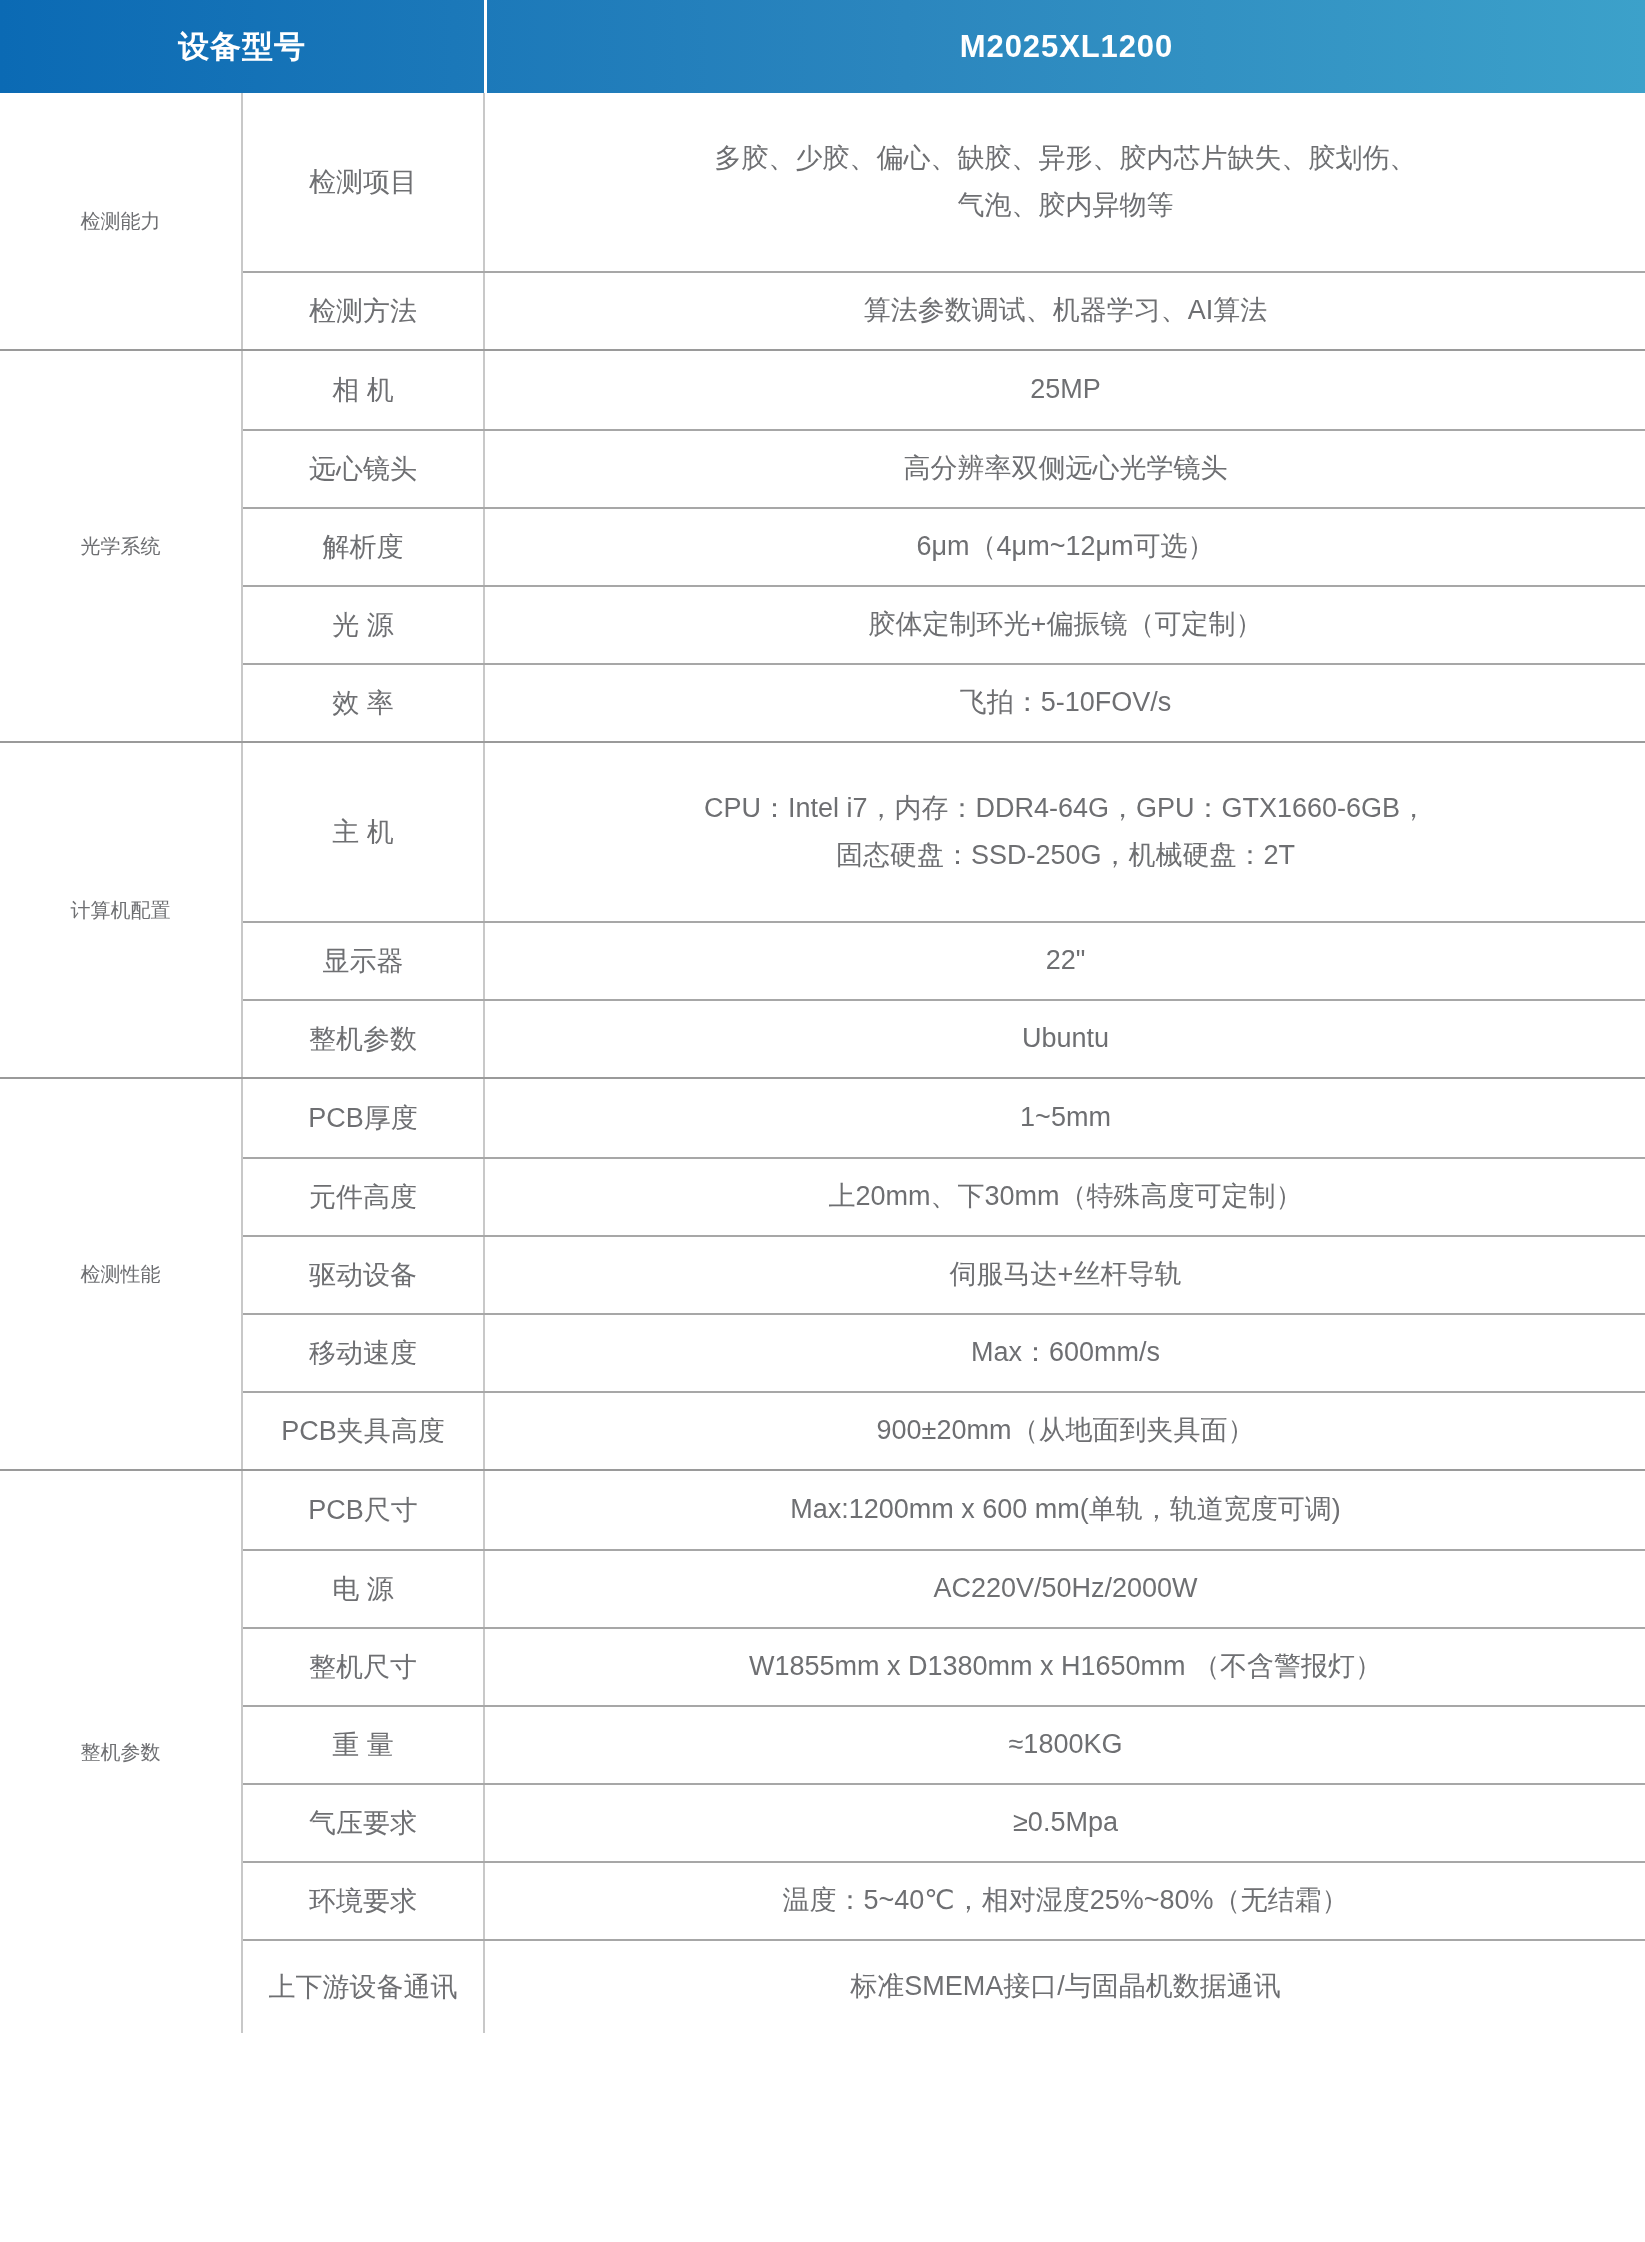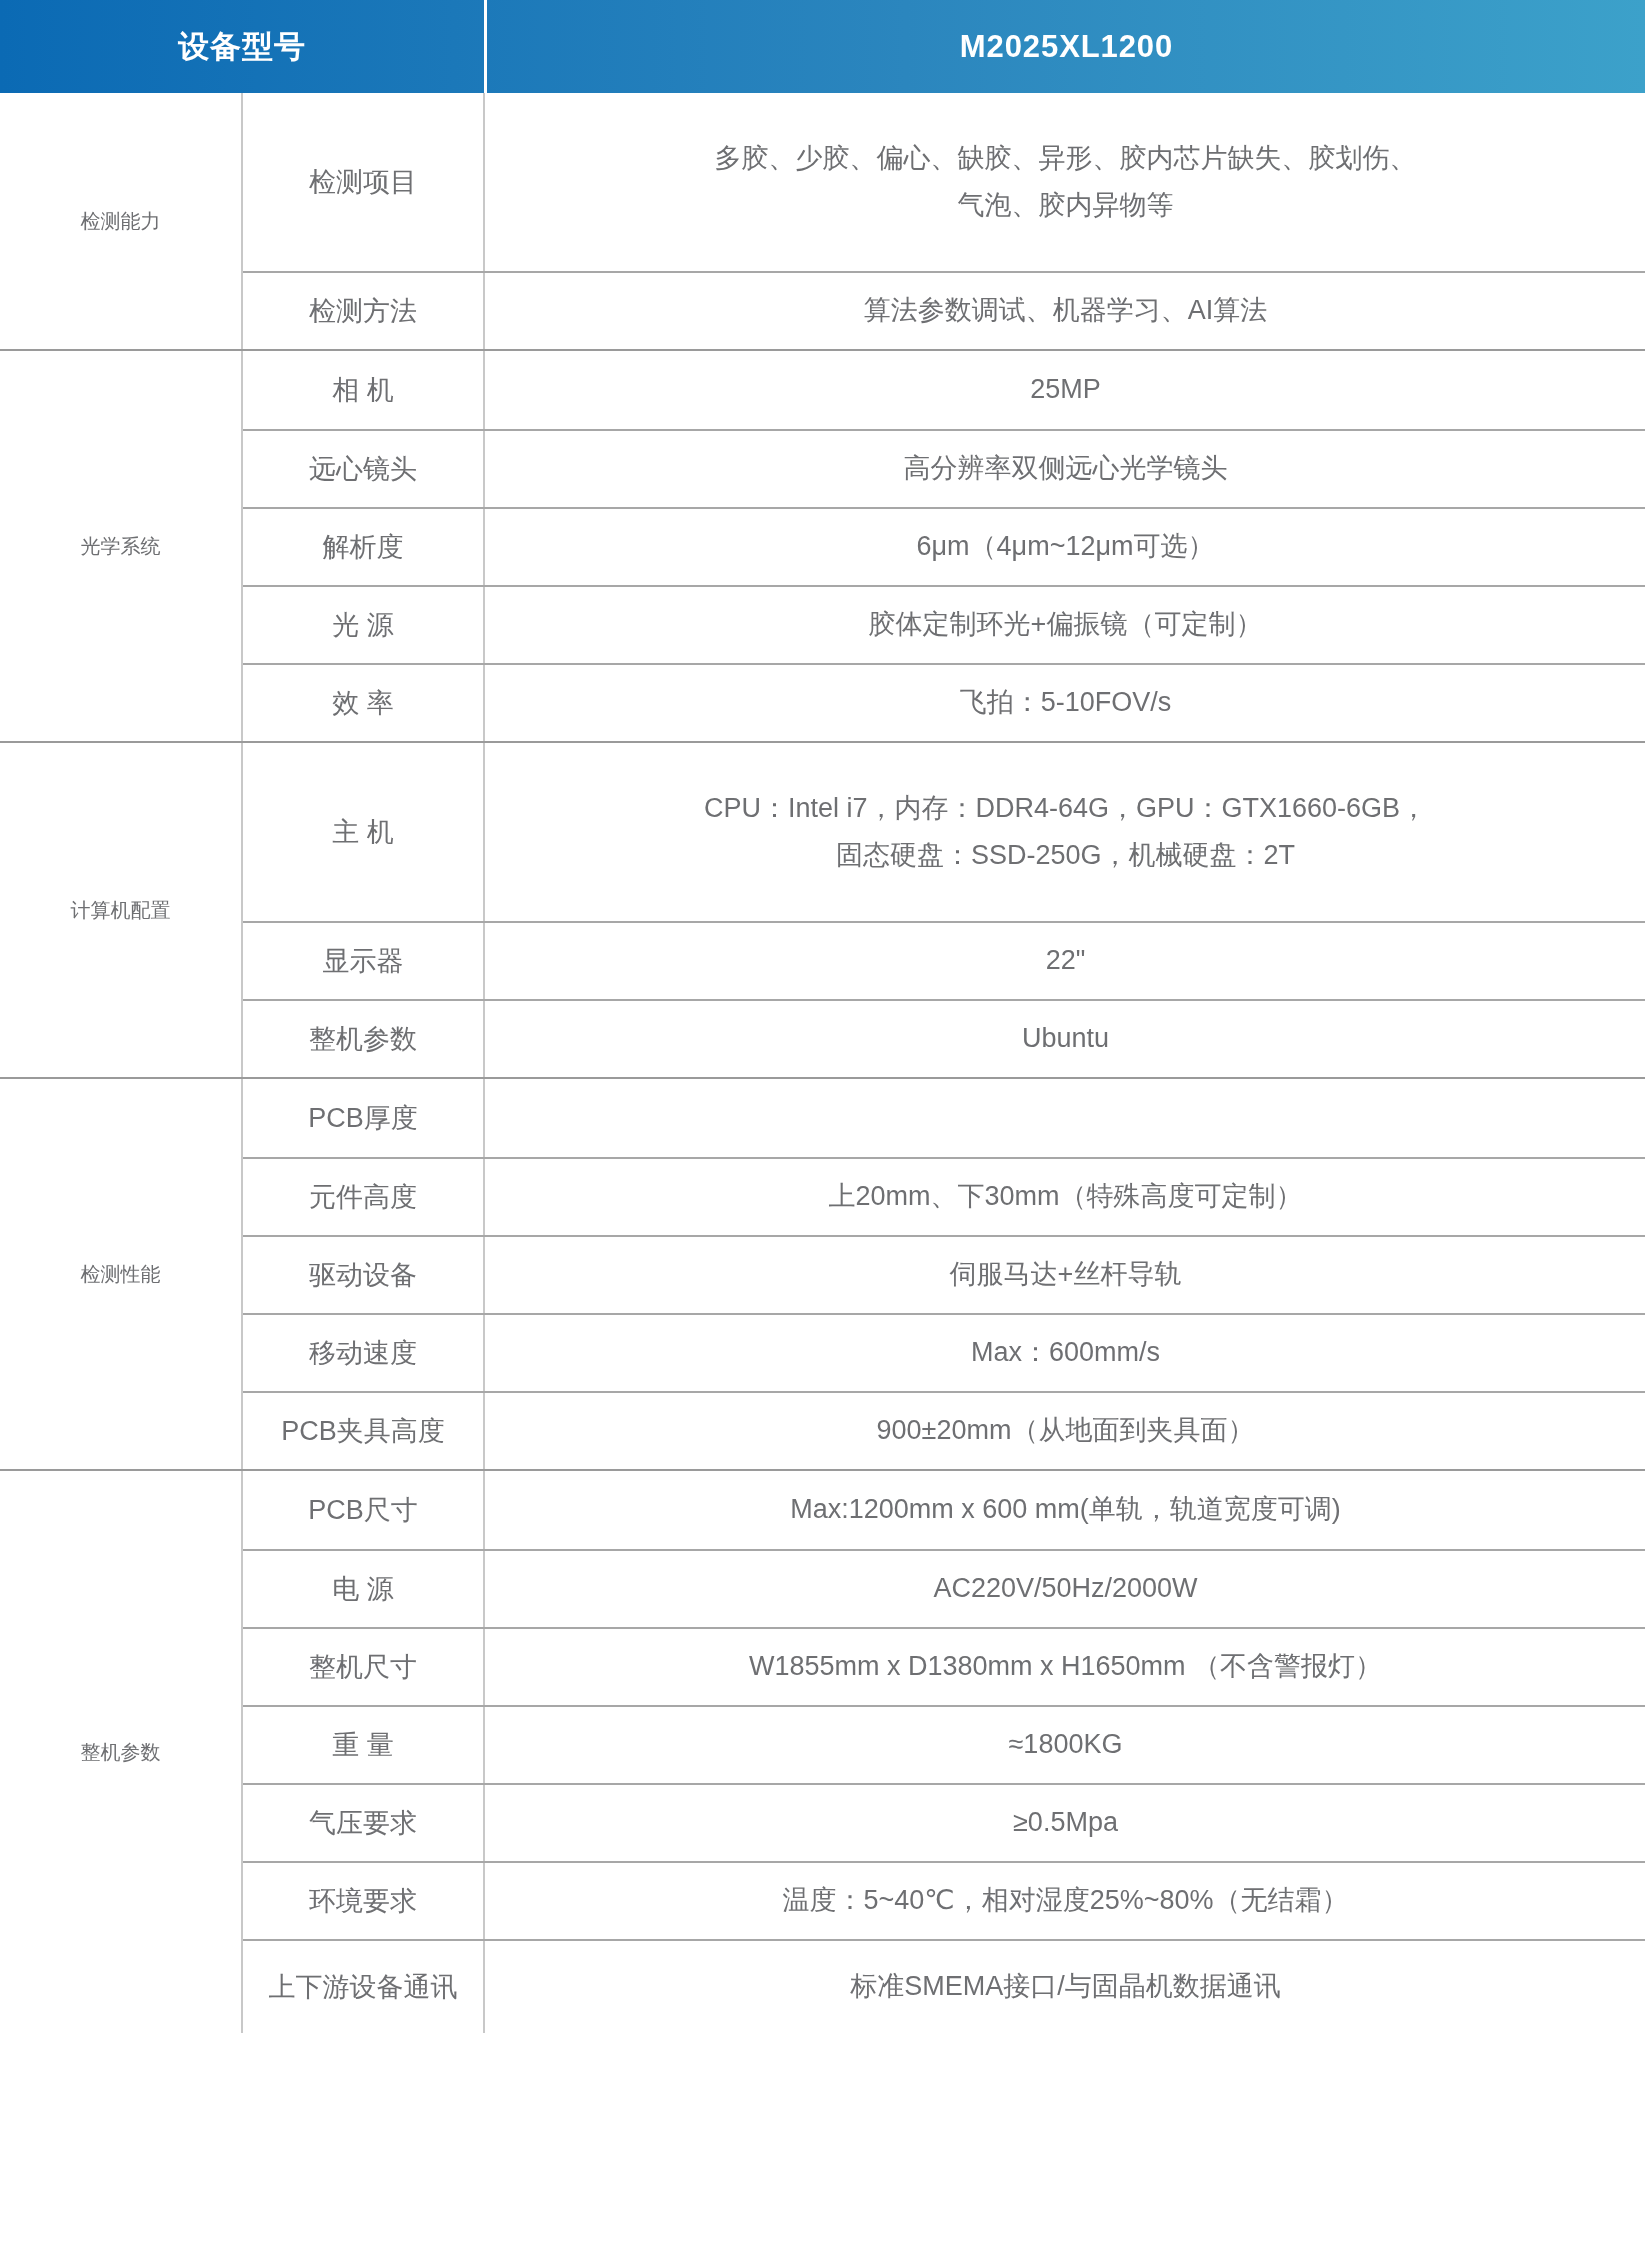--- a/index.html
+++ b/index.html
@@ -162,20 +162,21 @@
           <div class="value-cell">Ubuntu</div>
         </div>
       </div>
     </div>
 
     <div class="group">
       <div class="cat-cell">检测性能</div>
       <div class="rows">
         <div class="row">
           <div class="label-cell">PCB厚度</div>
+          <div class="value-cell">1~5mm</div>
         </div>
         <div class="row">
           <div class="label-cell">元件高度</div>
           <div class="value-cell">上20mm、下30mm（特殊高度可定制）</div>
         </div>
         <div class="row">
           <div class="label-cell">驱动设备</div>
           <div class="value-cell">伺服马达+丝杆导轨</div>
         </div>
         <div class="row">

